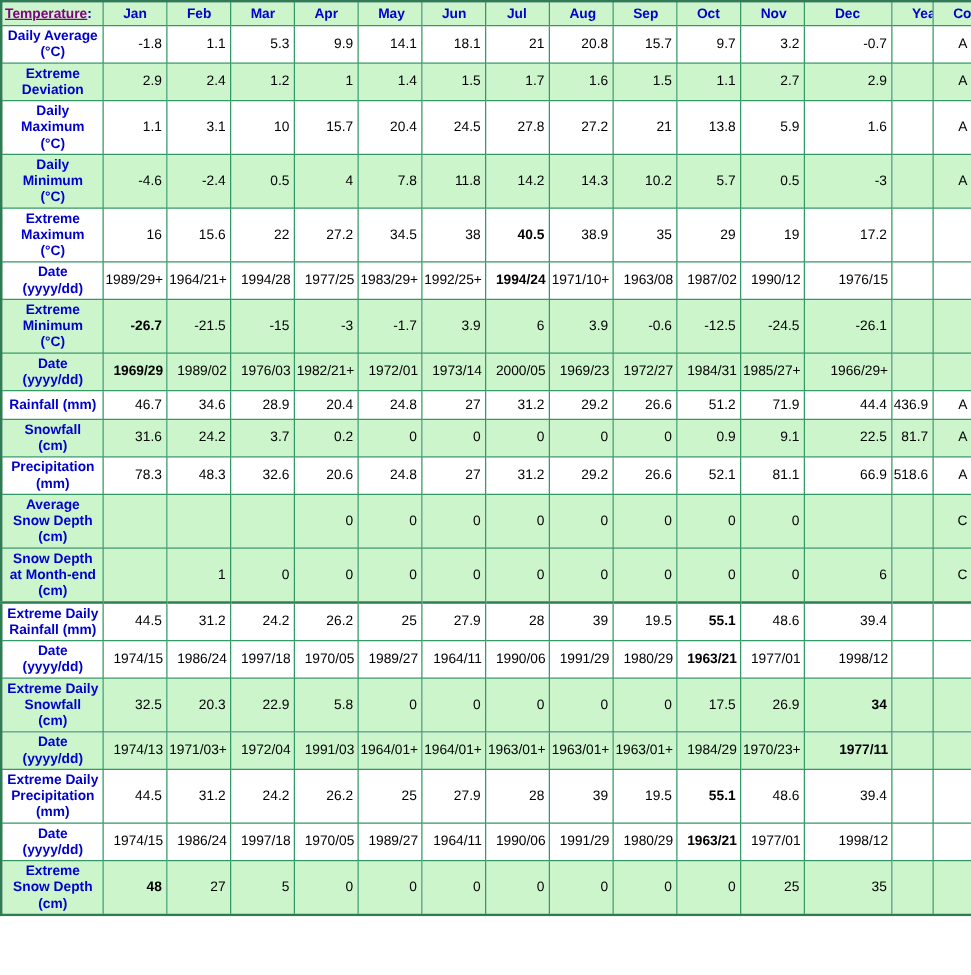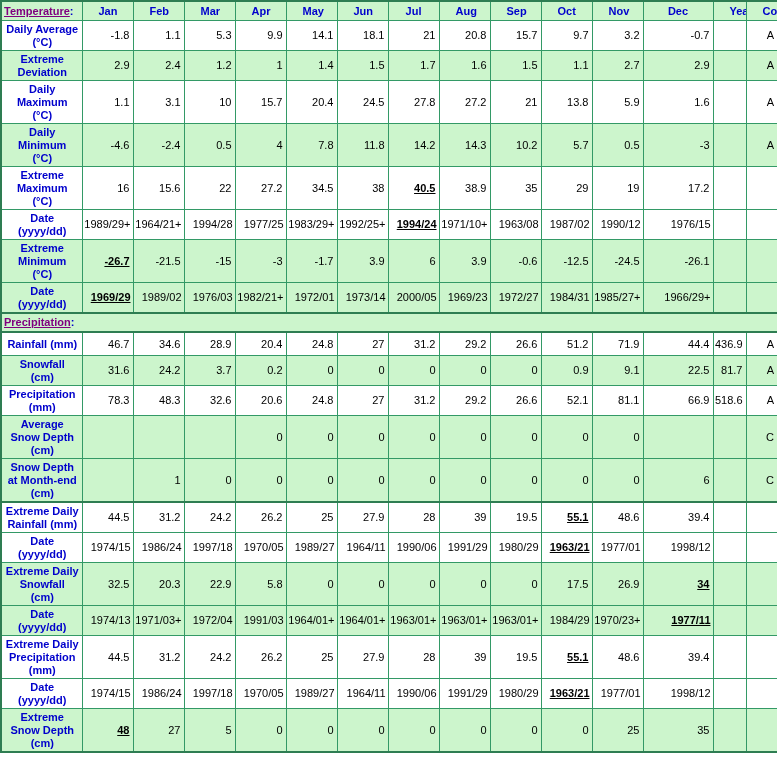--- a/index.html
+++ b/index.html
@@ -48,21 +48,21 @@
   tr.hdr td.label{text-align:left;padding-left:2px;}
   tr.section td{
     height:15px;
     background:var(--green);
     text-align:left;
     padding:1px 2px;
     font-weight:bold;
   }
   .section-word{color:var(--purple);text-decoration:underline;font-weight:bold;cursor:pointer;}
   .colon{color:var(--blue);font-weight:bold;}
-  td.b{font-weight:bold;text-decoration:underline;}
+  td.b{font-weight:bold;}
   tr.date td{padding-right:2px;}
   tr.date td.label{padding-right:1px;margin-left:32px;}
   tr.h1 td{height:20px}
   tr.h2 td{height:27px}
   tr.h3 td{height:40px}
   tr.group-start td{border-top:2px solid var(--thick);}
   tr.section.group-start td{border-bottom:2px solid var(--thick);}
 </style>
 </head>
 <body>
@@ -244,23 +244,20 @@
         <td class="cell">1973/14</td>
         <td class="cell">2000/05</td>
         <td class="cell">1969/23</td>
         <td class="cell">1972/27</td>
         <td class="cell">1984/31</td>
         <td class="cell">1985/27+</td>
         <td class="cell">1966/29+</td>
         <td class="cell"></td>
         <td class="cell"></td>
       </tr>
-      <tr class="section group-start">
-        <td class="label" colspan="15"><span class="section-word">Precipitation</span><span class="colon">:</span></td>
-      </tr>
       <tr class="white h1">
         <td class="label">Rainfall (mm)</td>
         <td class="cell">46.7</td>
         <td class="cell">34.6</td>
         <td class="cell">28.9</td>
         <td class="cell">20.4</td>
         <td class="cell">24.8</td>
         <td class="cell">27</td>
         <td class="cell">31.2</td>
         <td class="cell">29.2</td>

